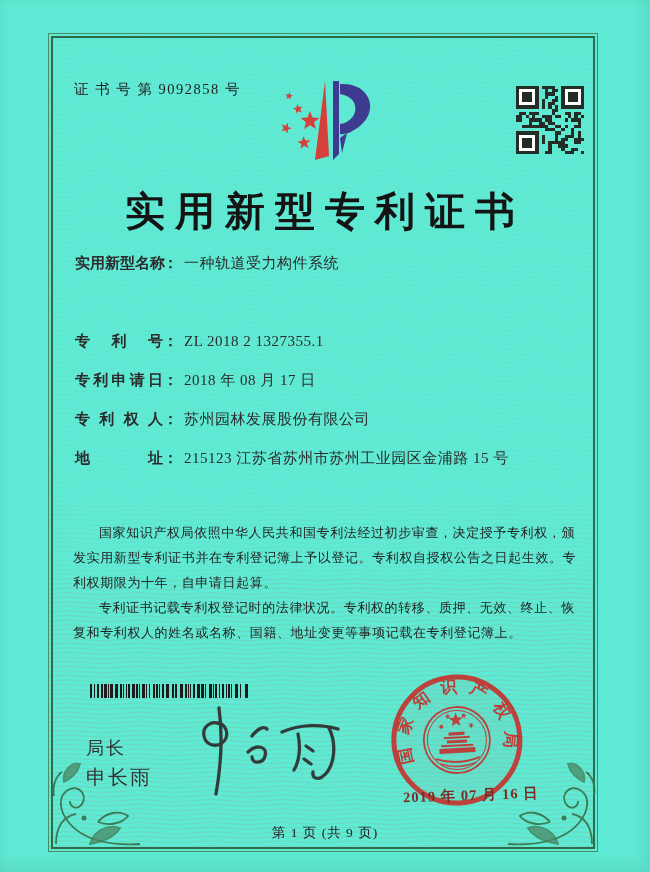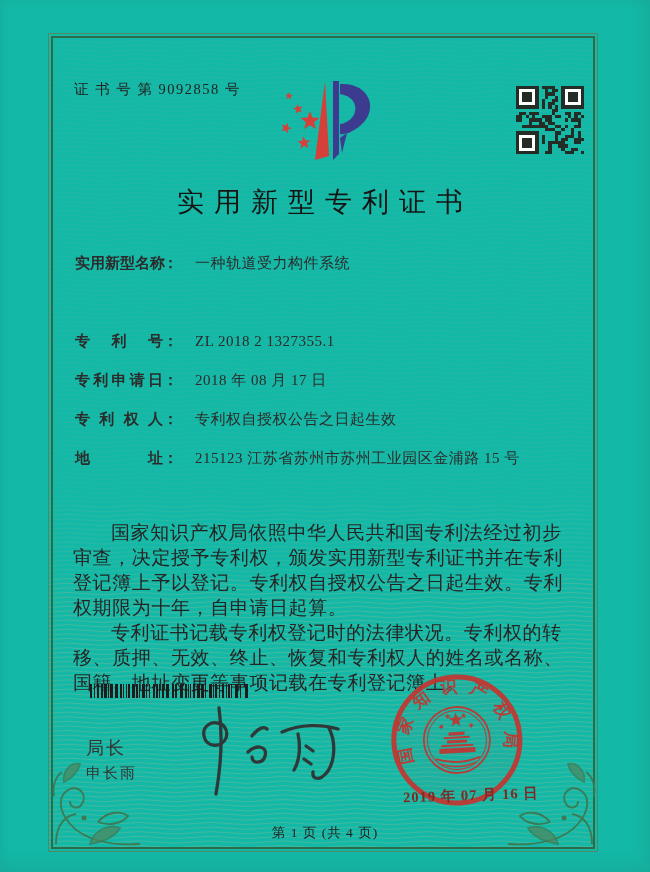--- a/index.html
+++ b/index.html
@@ -1,49 +1,49 @@
 <!DOCTYPE html>
 <html><head>
 <meta charset="utf-8">
 <style>
   html,body{margin:0;padding:0;background:#f4f4f2;}
-  .page{position:relative;width:650px;height:872px;background:#14b8a6;overflow:hidden;
+  .page{position:relative;width:650px;height:872px;background:#5eead4;overflow:hidden;
         font-family:"Liberation Serif","DejaVu Serif",serif;color:#262626;}
   .page::after{content:"";position:absolute;inset:0;pointer-events:none;
         box-shadow:inset -7px -9px 14px rgba(60,70,60,.08), inset 4px 3px 8px rgba(60,70,60,.04);}
   
   .frame-outer{position:absolute;left:48px;top:33px;width:548px;height:817px;border:1px solid #4d8a63;}
   .frame-inner{position:absolute;inset:2px;border:2px solid #2e6b49;}
   
   #waves{position:absolute;left:49px;top:34px;pointer-events:none;}
   
   .cert-no{position:absolute;left:74px;top:80px;font-size:14.5px;letter-spacing:1.5px;color:#222;}
   #logo{position:absolute;left:262px;top:76px;}
   #qr{position:absolute;left:516px;top:86px;}
-  .title{position:absolute;left:0;right:0;top:184px;text-align:center;font-size:27px;
-         font-weight:400;letter-spacing:10px;color:#141414;}
+  .title{position:absolute;left:0;right:0;top:184px;text-align:center;font-size:40px;
+         font-weight:700;letter-spacing:10px;color:#141414;}
   
   .frow{position:absolute;left:75px;width:505px;height:22px;font-size:15px;color:#2b2b2b;white-space:nowrap;}
   .flabel{display:inline-block;width:88px;text-align:justify;text-align-last:justify;font-weight:600;}
   .fcolon{display:inline-block;margin-right:6px;font-weight:600;}
-  .fval{letter-spacing:.5px;margin-left:11px;}
+  .fval{letter-spacing:.5px;}
   .grant{position:absolute;left:257px;top:0;}
   
-  .bodytext{position:absolute;left:73px;top:520px;width:506px;font-size:19px;line-height:25px;
+  .bodytext{position:absolute;left:73px;top:520px;width:506px;font-size:13px;line-height:25px;
             letter-spacing:.6px;color:#242424;}
   .bodytext p{margin:0;text-indent:2em;}
   
   #barcode{position:absolute;left:90px;top:684px;}
   
   #seal{position:absolute;left:384px;top:666px;transform:rotate(-3deg);}
   .seal-date{position:absolute;left:403px;top:786px;font-size:14.5px;letter-spacing:1px;
              color:#7e2a24;font-weight:600;transform:rotate(-2deg);}
   
   .signer-title{position:absolute;left:86px;top:736px;font-size:18px;letter-spacing:2px;color:#333;}
-  .signer-name{position:absolute;left:86px;top:764px;font-size:15px;letter-spacing:2px;color:#333;}
+  .signer-name{position:absolute;left:86px;top:764px;font-size:20px;letter-spacing:2px;color:#333;}
   #signature{position:absolute;left:186px;top:702px;}
   
   .footer{position:absolute;left:0;right:0;top:824px;text-align:center;font-size:13.5px;
           letter-spacing:1px;color:#222;}
   .corner{position:absolute;top:752px;}
   #corner-left{left:50px;} #corner-right{left:506px;}
 </style>
 </head>
 <body>
 
@@ -386,21 +386,21 @@
   <div class="frow" style="top:254px">
     <span class="flabel">实用新型名称</span><span class="fcolon">：</span><span class="fval">一种轨道受力构件系统</span>
   </div>
   <div class="frow" style="top:332px">
     <span class="flabel">专利号</span><span class="fcolon">：</span><span class="fval">ZL 2018 2 1327355.1</span>
   </div>
   <div class="frow" style="top:371px">
     <span class="flabel">专利申请日</span><span class="fcolon">：</span><span class="fval">2018 年 08 月 17 日</span>
   </div>
   <div class="frow" style="top:410px">
-    <span class="flabel">专利权人</span><span class="fcolon">：</span><span class="fval">专利权自授权公告之日起生效</span>
+    <span class="flabel">专利权人</span><span class="fcolon">：</span><span class="fval">苏州园林发展股份有限公司</span>
   </div>
   <div class="frow" style="top:449px">
     <span class="flabel">地址</span><span class="fcolon">：</span><span class="fval">215123 江苏省苏州市苏州工业园区金浦路 15 号</span>
   </div>
 
   <div class="bodytext">
     <p>国家知识产权局依照中华人民共和国专利法经过初步审查，决定授予专利权，颁发实用新型专利证书并在专利登记簿上予以登记。专利权自授权公告之日起生效。专利权期限为十年，自申请日起算。</p>
     <p>专利证书记载专利权登记时的法律状况。专利权的转移、质押、无效、终止、恢复和专利权人的姓名或名称、国籍、地址变更等事项记载在专利登记簿上。</p>
   </div>
 
@@ -492,21 +492,21 @@
       <path d="M66,34 C72,26 78,24 81,27"></path>
       <path d="M62,50 C70,42 82,44 79,54 C77,62 66,62 66,55"></path>
       <path d="M96,30 C114,22 136,22 152,27"></path>
       <path d="M143,26 C151,42 149,66 136,75 C131,78 126,76 127,70"></path>
       <path d="M112,32 C115,46 113,60 108,68"></path>
       <path d="M120,44 L127,49"></path>
       <path d="M118,57 L125,62"></path>
     </g>
   </svg>
 
-  <div class="footer">第 1 页 (共 4 页)</div>
+  <div class="footer">第 1 页 (共 9 页)</div>
 
   <svg id="corner-left" class="corner" width="92" height="96" viewBox="0 0 92 96">
     <g id="flourishG" fill="none" stroke="#3c7a54" stroke-width="1.8">
       <path d="M90,92 C60,94 34,88 20,72 C8,58 8,44 18,38 C28,32 38,42 32,52 C28,58 20,56 20,49"></path>
       <path d="M6,92 C6,74 14,64 26,62"></path>
       <path d="M40,92 C44,78 58,72 70,76 C64,86 52,90 40,92 Z" fill="#4a8862" opacity="0.75"></path>
       <path d="M14,30 C12,20 20,10 30,12 C28,20 22,26 14,30 Z" fill="#4a8862" opacity="0.75"></path>
       <path d="M4,44 C2,34 6,24 12,20"></path>
       <path d="M48,70 C56,60 70,58 78,64 C72,72 58,74 48,70"></path>
       <circle cx="34" cy="66" r="2.5" fill="#3c7a54" stroke="none"></circle>

